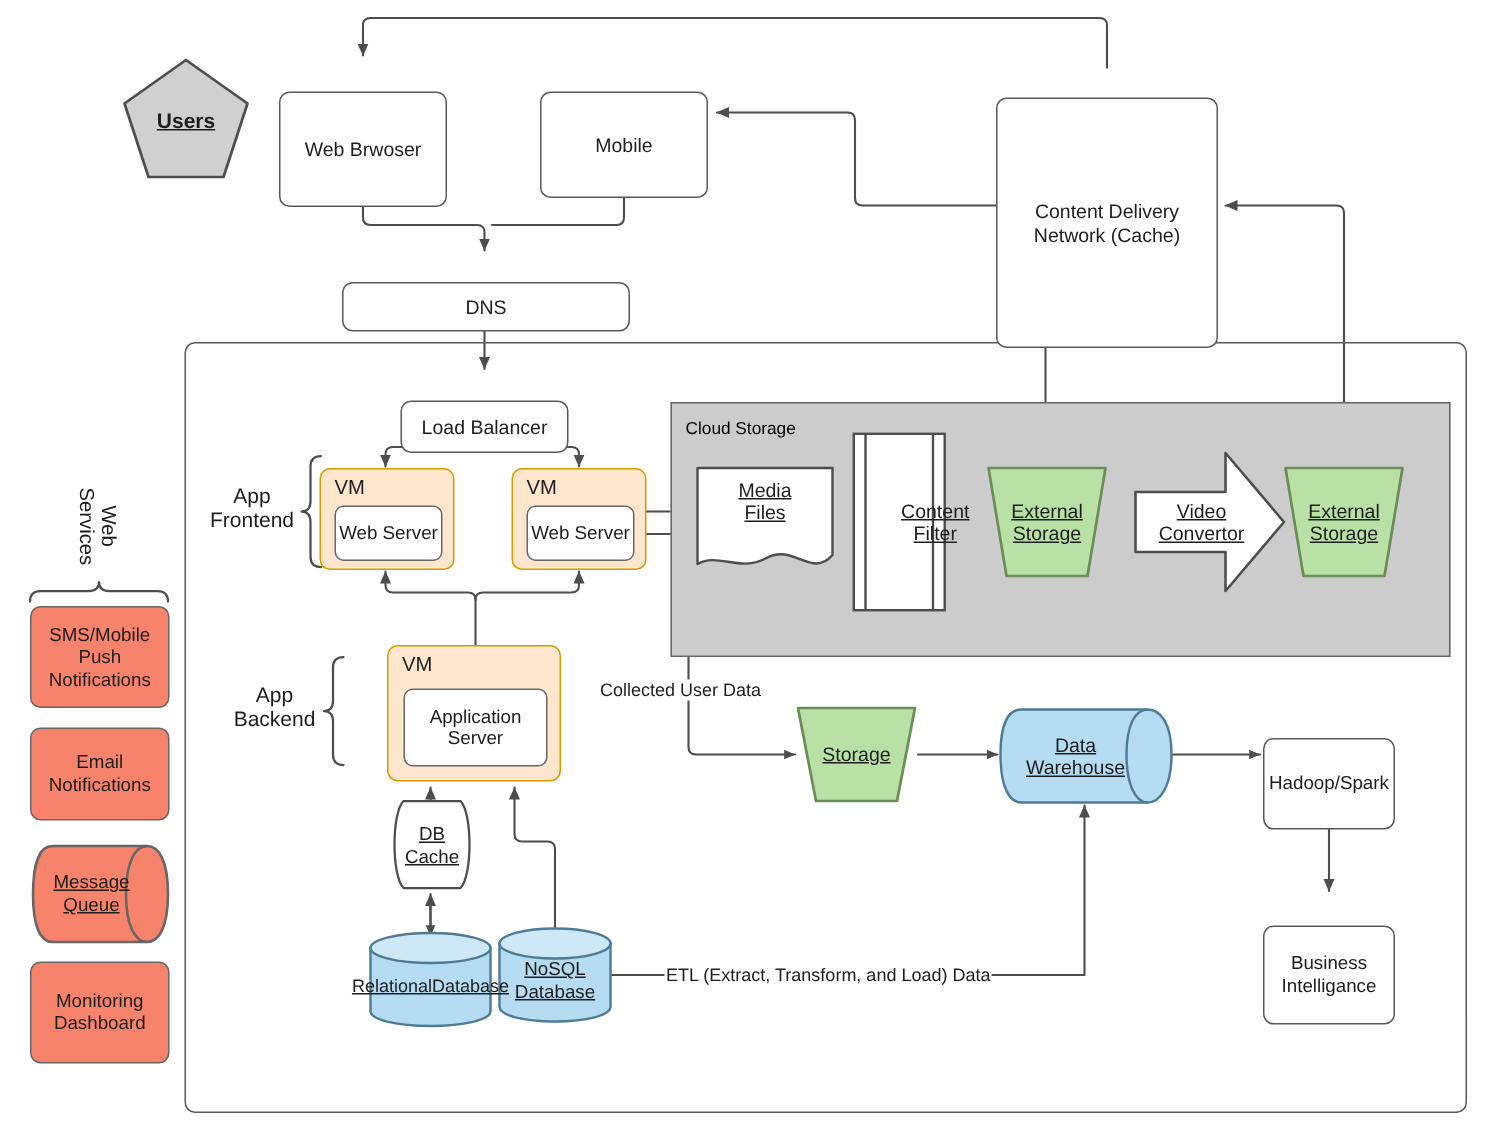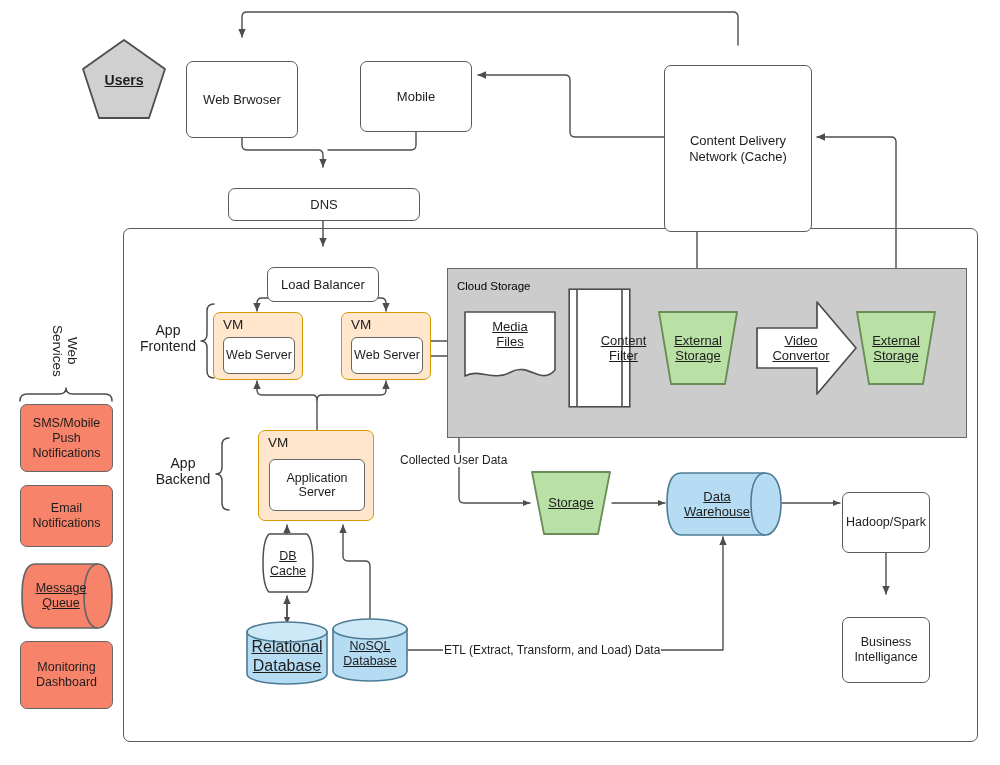--- a/index.html
+++ b/index.html
@@ -347,21 +347,21 @@
     <span>DB</span>
     <span>Cache</span>
   </div>
 
   <div class="svgnode" style="left:245px; top:620px;">
     <svg width="84" height="66" viewBox="0 0 84 66">
       <path d="M2,12 L2,54 C2,60 20,64 42,64 C64,64 82,60 82,54 L82,12 Z" fill="#b5dcf2" stroke="#4d7b94" stroke-width="1.6"></path>
       <ellipse cx="42" cy="12" rx="40" ry="10" fill="#cde9f7" stroke="#4d7b94" stroke-width="1.6"></ellipse>
     </svg>
   </div>
-  <div class="svglabel" style="left:245px; top:628px; width:84px; height:58px; flex-direction:column; font-size:16px;">
+  <div class="svglabel" style="left:245px; top:628px; width:84px; height:58px; flex-direction:row; font-size:12px;">
     <span>Relational</span>
     <span>Database</span>
   </div>
 
   <div class="svgnode" style="left:331px; top:617px;">
     <svg width="78" height="66" viewBox="0 0 78 66">
       <path d="M2,12 L2,54 C2,60 18,64 39,64 C60,64 76,60 76,54 L76,12 Z" fill="#b5dcf2" stroke="#4d7b94" stroke-width="1.6"></path>
       <ellipse cx="39" cy="12" rx="37" ry="10" fill="#cde9f7" stroke="#4d7b94" stroke-width="1.6"></ellipse>
     </svg>
   </div>

